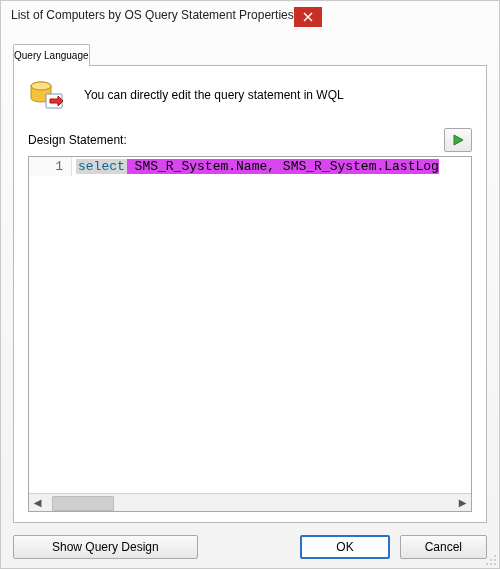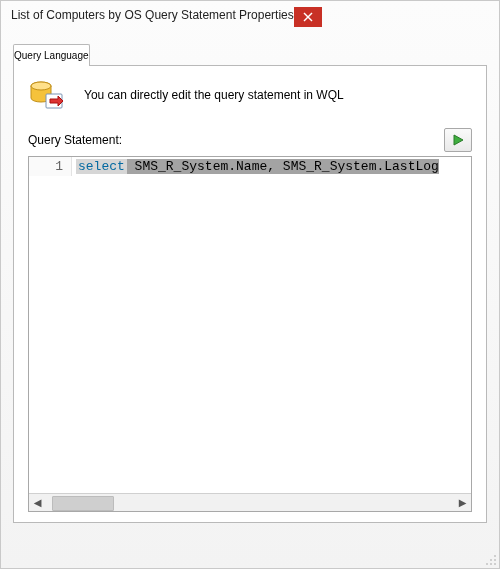--- a/index.html
+++ b/index.html
@@ -22,21 +22,21 @@
   .stmt-label{font-size:12px}
   .play-btn{width:26px;height:22px;background:linear-gradient(#fafafa,#e9e9e9);border:1px solid #a8a8a8;border-radius:2px;display:flex;align-items:center;justify-content:center;cursor:pointer}
   .play-btn svg{display:block}
 
   .editor-frame{border:1px solid #a8a8a8;background:#fff;flex:1;display:flex;flex-direction:column;min-height:0}
   .editor-scroll{flex:1;overflow:hidden;position:relative}
   .code-row{display:flex;align-items:flex-start;font-family:Consolas,"Courier New",monospace;font-size:13px}
   .gutter{width:34px;text-align:right;padding:2px 8px 2px 0;color:#666;border-right:1px solid #e3e3e3;background:#fafafa;user-select:none}
   .code{flex:1;padding:2px 4px;white-space:pre;position:relative}
   .kw-sel{color:#0369a1;background:#d6d6d6;padding:0 2px}
-  .tok{background:#a3a3a3}
+  .tok{background:#d946ef}
 
   .hscroll{height:17px;border-top:1px solid #d0d0d0;display:flex;align-items:center;background:#f1f1f1}
   .sbtn{width:17px;height:17px;display:flex;align-items:center;justify-content:center;color:#555;font-size:10px;cursor:pointer;user-select:none}
   .strack{flex:1;height:17px;position:relative}
   .sthumb{position:absolute;left:6px;top:2px;width:60px;height:13px;background:#cfcfcf;border:1px solid #bcbcbc;border-radius:1px}
 
   .btnrow{display:flex;align-items:center;padding:12px 12px 0 12px;gap:10px}
   .spacer{flex:1}
   .btn{height:24px;background:linear-gradient(#fafafa,#e7e7e7);border:1px solid #a8a8a8;font-size:12px;cursor:pointer;border-radius:2px}
   .btn.default{border:2px solid #2a72c8;background:#fff;padding:0 34px}
@@ -78,21 +78,21 @@
             <path d="M3 6 v12 a10 4 0 0 0 20 0 V6" fill="#f5c23b" stroke="#c2901a"></path>
             <ellipse cx="13" cy="6" rx="10" ry="4" fill="#ffe08a" stroke="#c2901a"></ellipse>
             <rect x="18" y="14" width="16" height="14" rx="1" fill="#fff" stroke="#7a94b5"></rect>
             <polygon points="22,19 30,19 30,16 35,21 30,26 30,23 22,23" fill="#d33" stroke="#a11"></polygon>
           </svg>
         </span>
         <span>You can directly edit the query statement in WQL</span>
       </div>
 
       <div class="stmt-row">
-        <span class="stmt-label">Query Statement:</span>
+        <span class="stmt-label">Design Statement:</span>
         <div class="play-btn">
           <svg width="12" height="12" viewBox="0 0 12 12">
               <polygon points="2,1 11,6 2,11" fill="#3fae3f" stroke="#2a7a2a"></polygon>
             </svg>
         </div>
       </div>
 
       <div class="editor-frame">
         <div class="editor-scroll">
           <div class="code-row">
@@ -105,20 +105,26 @@
           <div class="strack">
             <div class="sthumb"></div>
           </div>
           <div class="sbtn">▶</div>
         </div>
       </div>
 
     </div>
   </div>
 
+  <div class="btnrow">
+    <button class="btn wide">Show Query Design</button>
+    <div class="spacer"></div>
+    <button class="btn default">OK</button>
+    <button class="btn normal">Cancel</button>
+  </div>
 
   <div class="grip">
     <svg width="14" height="14" viewBox="0 0 14 14">
       <circle cx="12" cy="4" r="1" fill="#888"></circle>
         <circle cx="8" cy="8" r="1" fill="#888"></circle>
         <circle cx="12" cy="8" r="1" fill="#888"></circle>
       <circle cx="4" cy="12" r="1" fill="#888"></circle>
         <circle cx="8" cy="12" r="1" fill="#888"></circle>
         <circle cx="12" cy="12" r="1" fill="#888"></circle>
     </svg>

